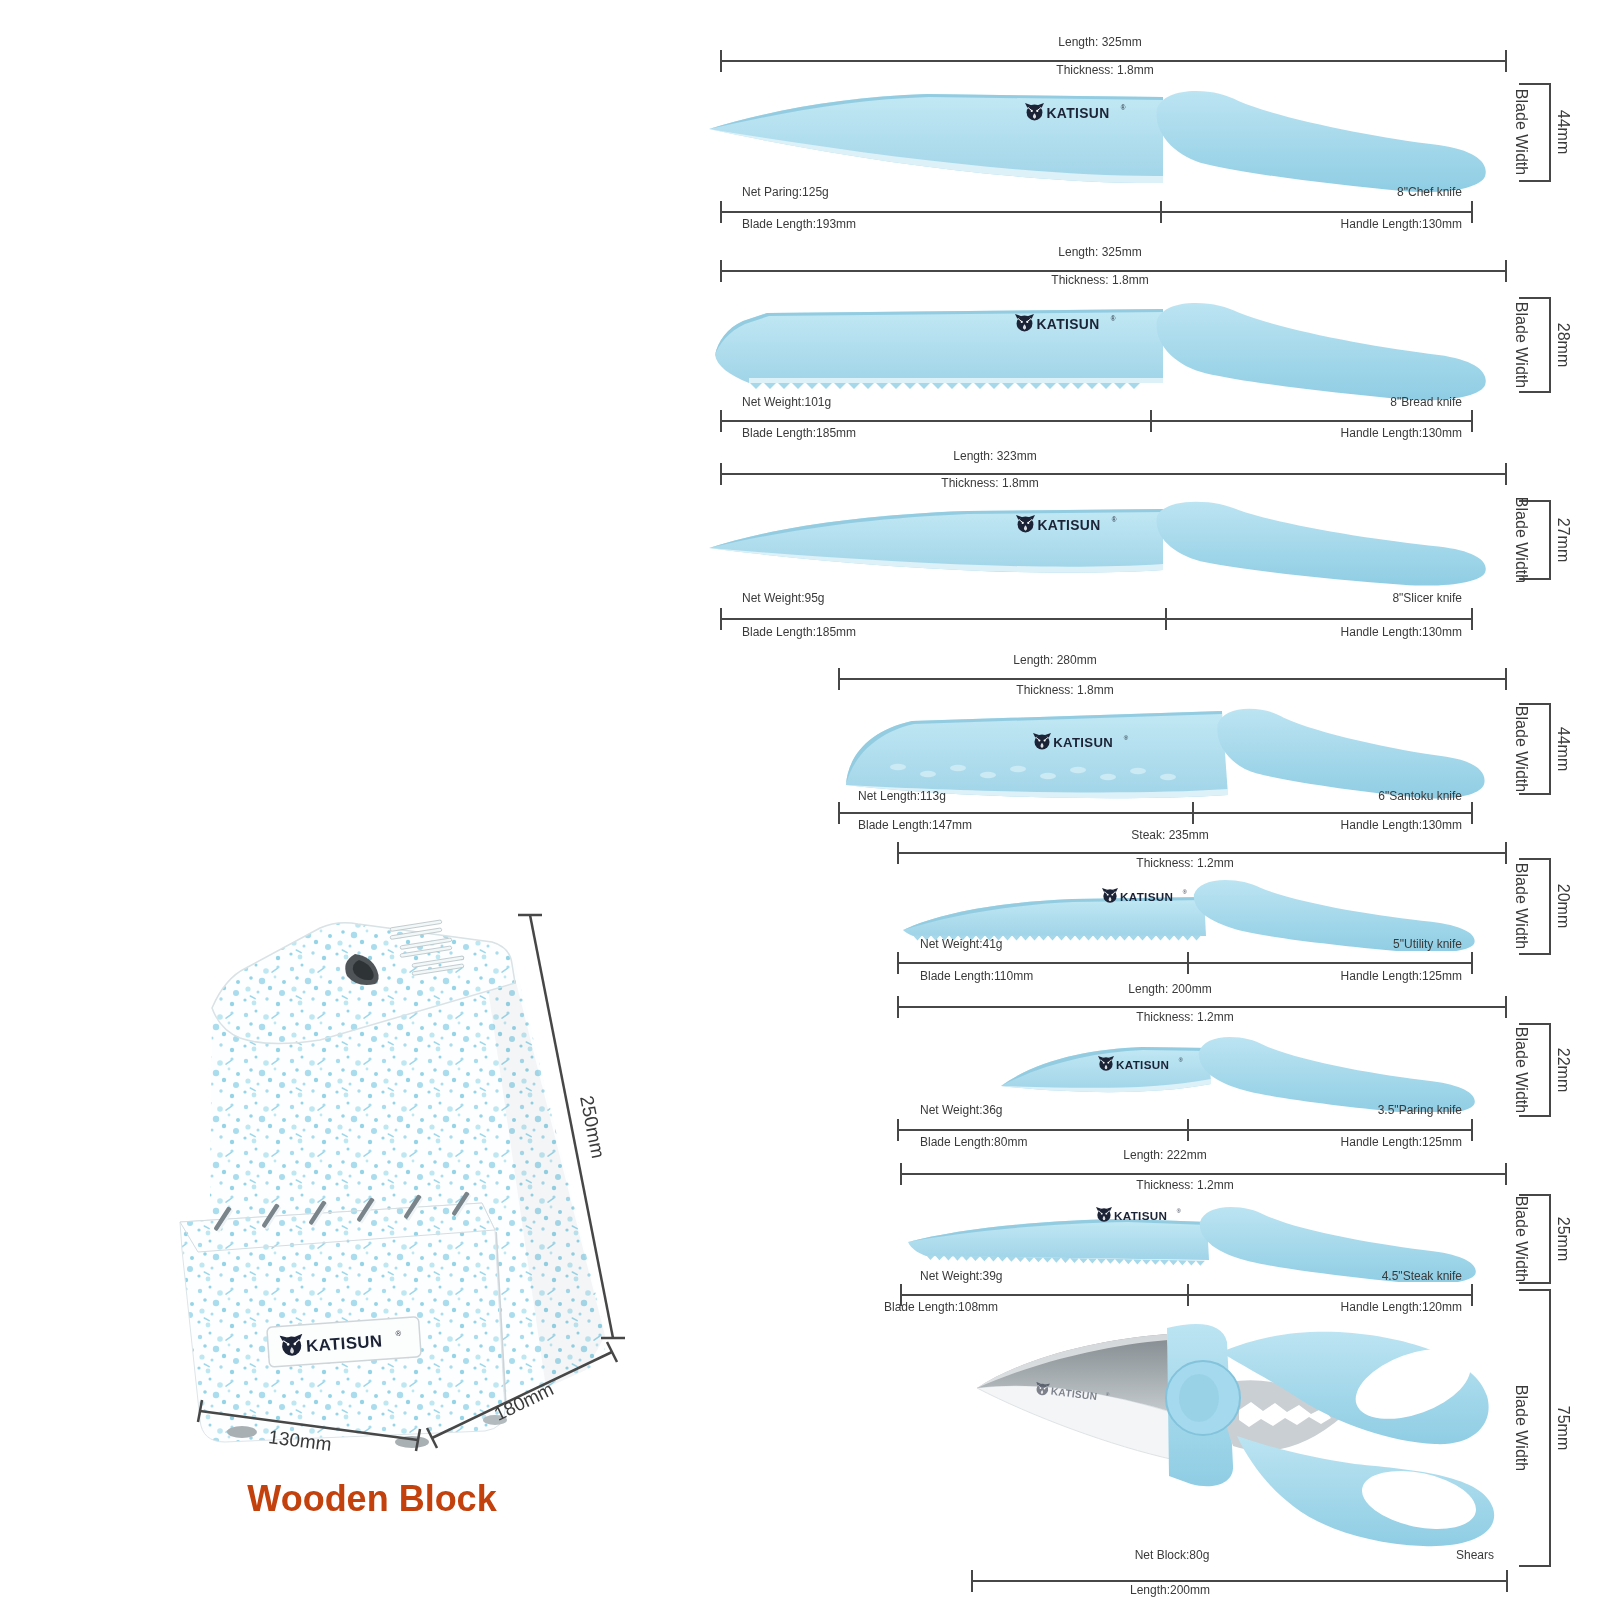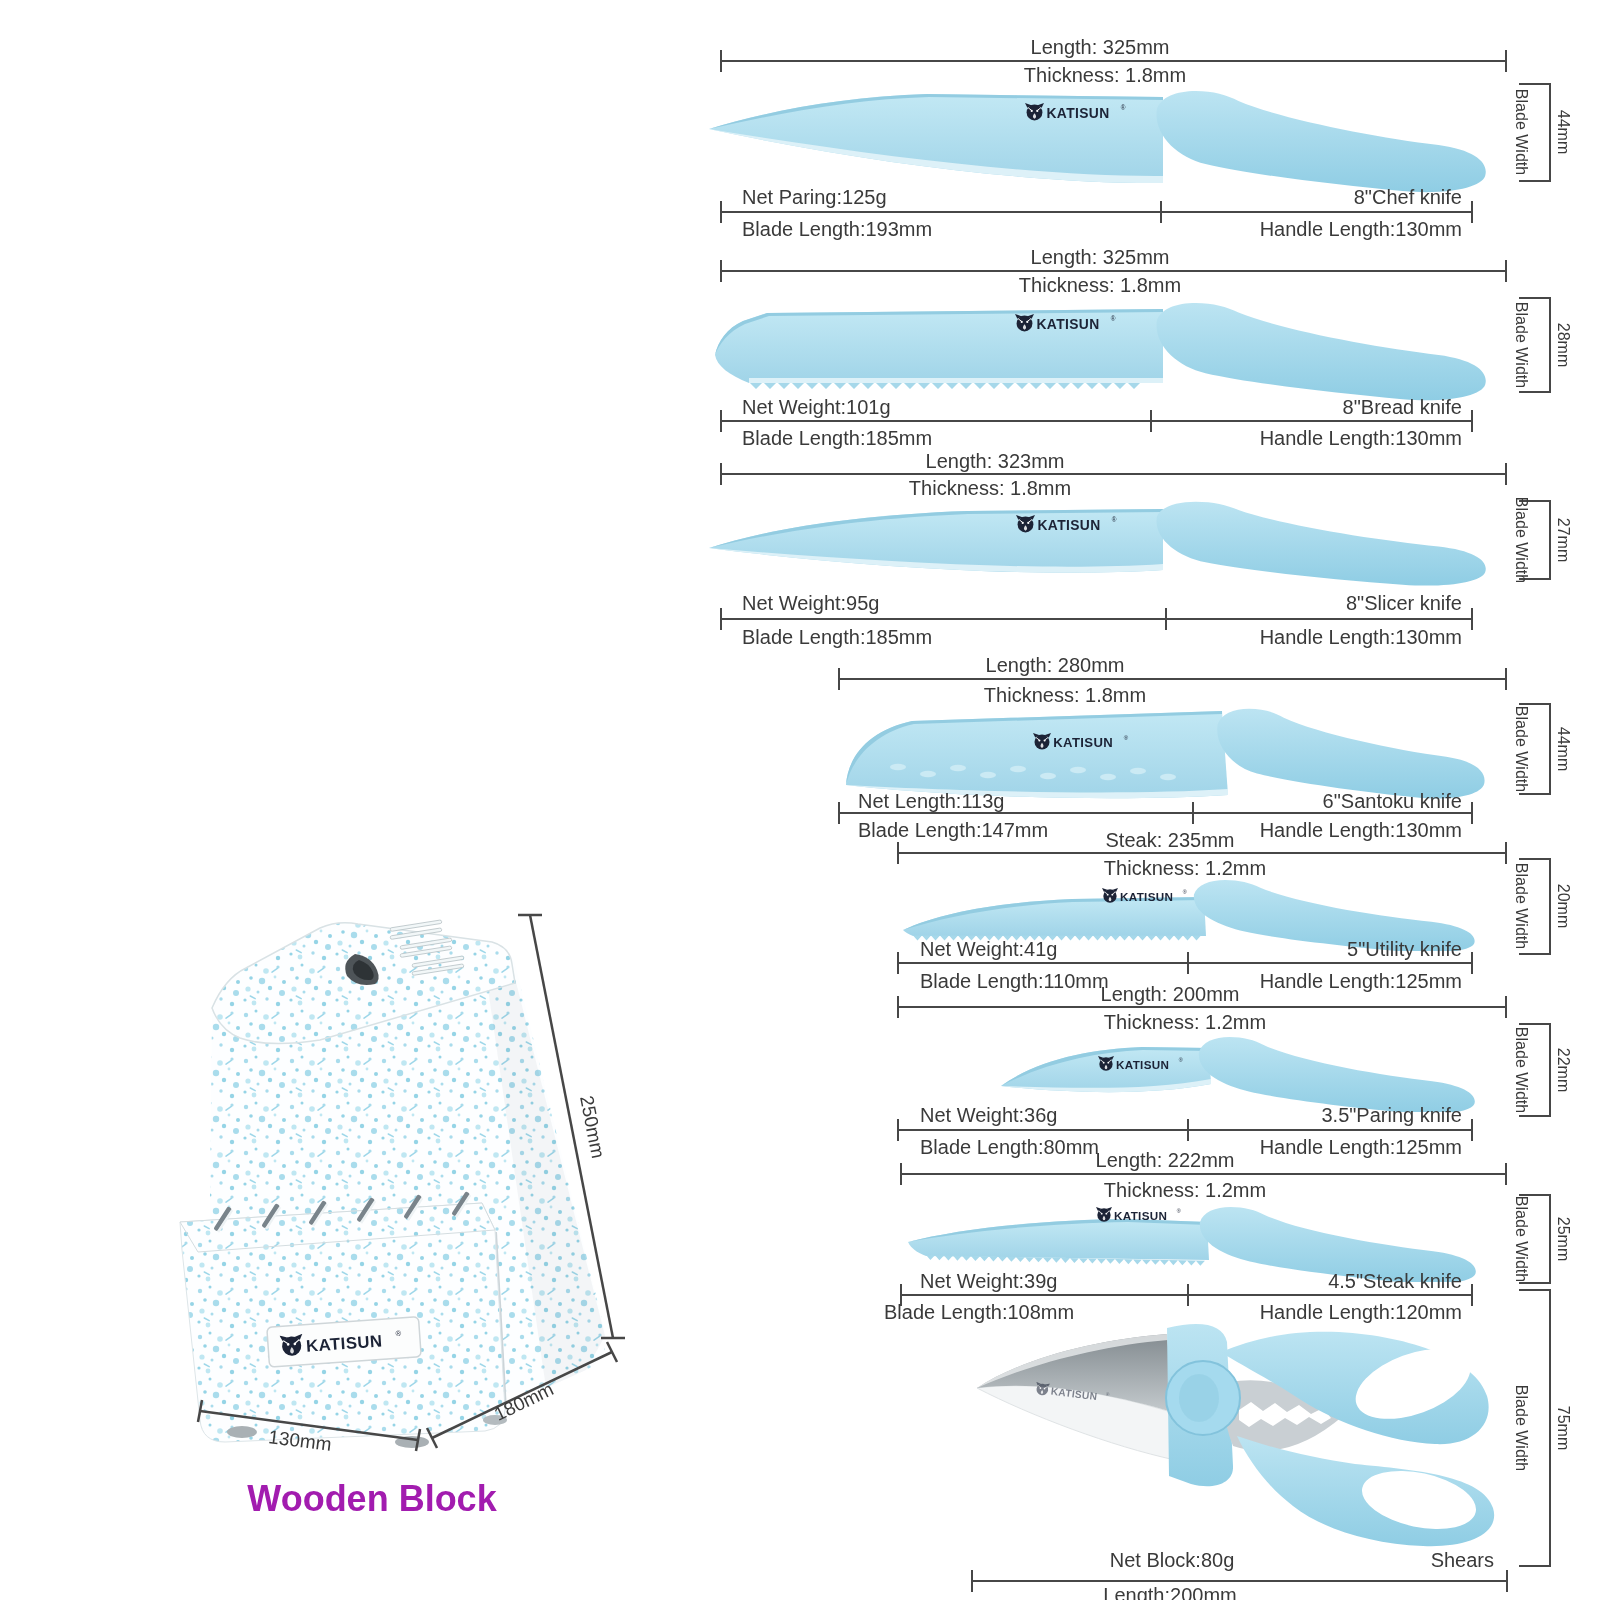--- a/index.html
+++ b/index.html
@@ -1,28 +1,28 @@
 <!DOCTYPE html>
 <html><head>
 <meta charset="utf-8">
 <style>
   html,body{margin:0;padding:0;background:#fff}
   .stage{position:relative;width:1600px;height:1600px;background:#ffffff;overflow:hidden;
          font-family:"Liberation Sans",sans-serif;color:#3a3a3a}
-  .t{position:absolute;font-size:20px;line-height:1.1;white-space:nowrap}
+  .t{position:absolute;font-size:12px;line-height:1.1;white-space:nowrap}
   .tc{transform:translateX(-50%)}
   .dline{position:absolute;height:2px;background:#474747}
   .tk{position:absolute;top:-10px;width:2px;height:22px;background:#474747;display:block}
   .bracket{position:absolute;width:30px;border-right:2px solid #474747}
   .bracket::before,.bracket::after{content:"";position:absolute;left:0;width:30px;height:2px;background:#474747}
   .bracket::before{top:0}
   .bracket::after{bottom:0}
   .vt{position:absolute;writing-mode:vertical-rl;font-size:16px;white-space:nowrap;transform:translateY(-50%);color:#3a3a3a}
   .knife{position:absolute}
-  .blocktitle{position:absolute;font-size:36px;font-weight:600;color:#a21caf;transform:translateX(-50%);white-space:nowrap}
+  .blocktitle{position:absolute;font-size:36px;font-weight:600;color:#c2410c;transform:translateX(-50%);white-space:nowrap}
   .dimrot{position:absolute;font-size:19px;color:#3a3a3a;white-space:nowrap}
   svg{display:block;overflow:visible}
 </style>
 </head>
 <body>
 
 <div class="stage">
 
   <svg width="0" height="0" aria-hidden="true">
     <defs>

